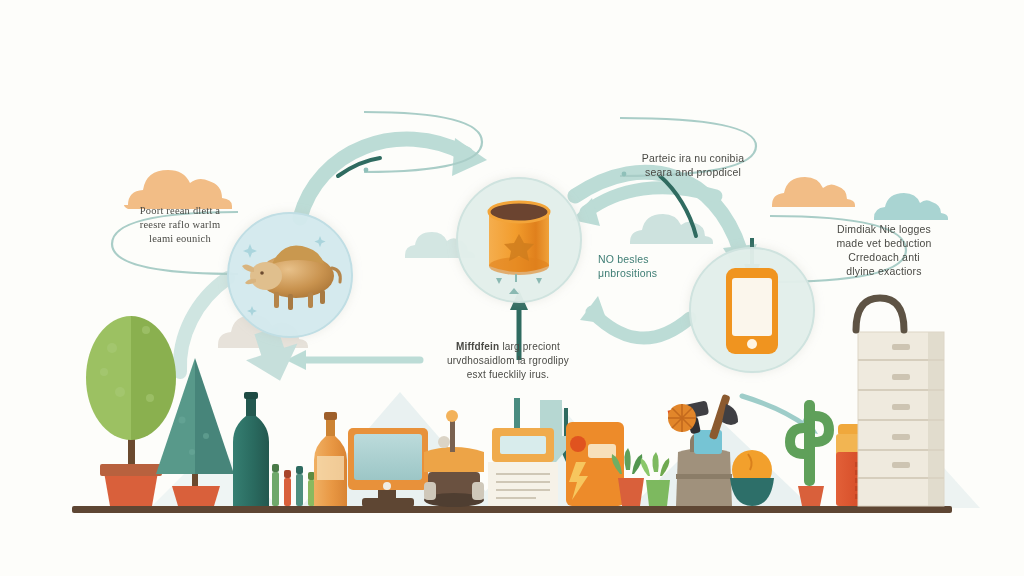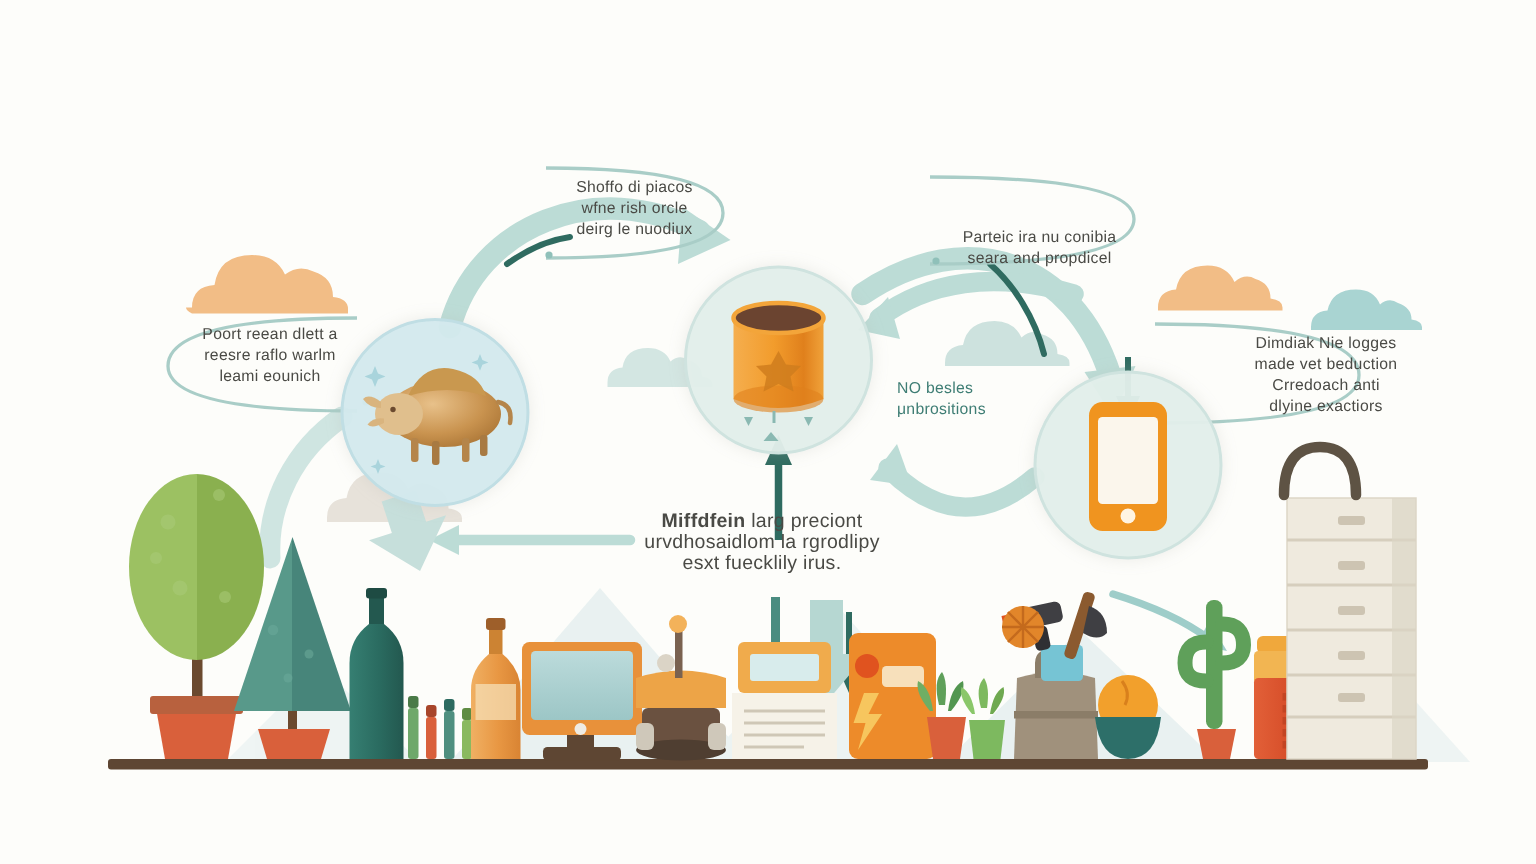--- a/index.html
+++ b/index.html
@@ -15,24 +15,24 @@
   .callout{
     position:absolute;
     color:#4a4a45;
     font-size:10.5px;
     line-height:14px;
     text-align:center;
     letter-spacing:.2px;
     white-space:pre-line;
     pointer-events:none;
   }
-  .callout.bold-lead{font-size:13px;}
+  .callout.bold-lead{font-size:10px;}
   .callout b{font-weight:bold;}
 
-  #c-left{left:118px;top:216px;width:124px;}
+  #c-left{left:118px;top:204px;width:124px;font-family:Liberation Serif, serif;}
   #c-top-mid{left:358px;top:118px;width:130px;}
   #c-top-right{left:618px;top:126px;width:150px;margin-top:25px;}
   #c-right{left:816px;top:222px;width:136px;}
   #c-no-besles{left:598px;top:252px;width:96px;text-align:left;color:#3e7d74;font-weight:normal;font-size:10.5px;}
   #c-mid-left{left:280px;top:357px;width:126px;}
   #c-mid-center{left:428px;top:340px;width:160px;}
 </style>
 </head>
 <body>
 
@@ -411,23 +411,20 @@
 
       <rect x="928" y="332" width="16" height="174" fill="#dcd5c6" opacity="0.7"></rect>
     </g>
 
   </svg>
 
   <div class="callout" id="c-left">Poort reean dlett a
 reesre raflo warlm
 leami eounich</div>
 
-  <div class="callout" id="c-top-mid">Shoffo di piacos
-wfne rish orcle
-deirg le nuodiux</div>
 
   <div class="callout" id="c-top-right">Parteic ira nu conibia
 seara and propdicel</div>
 
   <div class="callout" id="c-right">Dimdiak Nie logges
 made vet beduction
 Crredoach anti
 dlyine exactiors</div>
 
   <div class="callout" id="c-no-besles">NO besles

